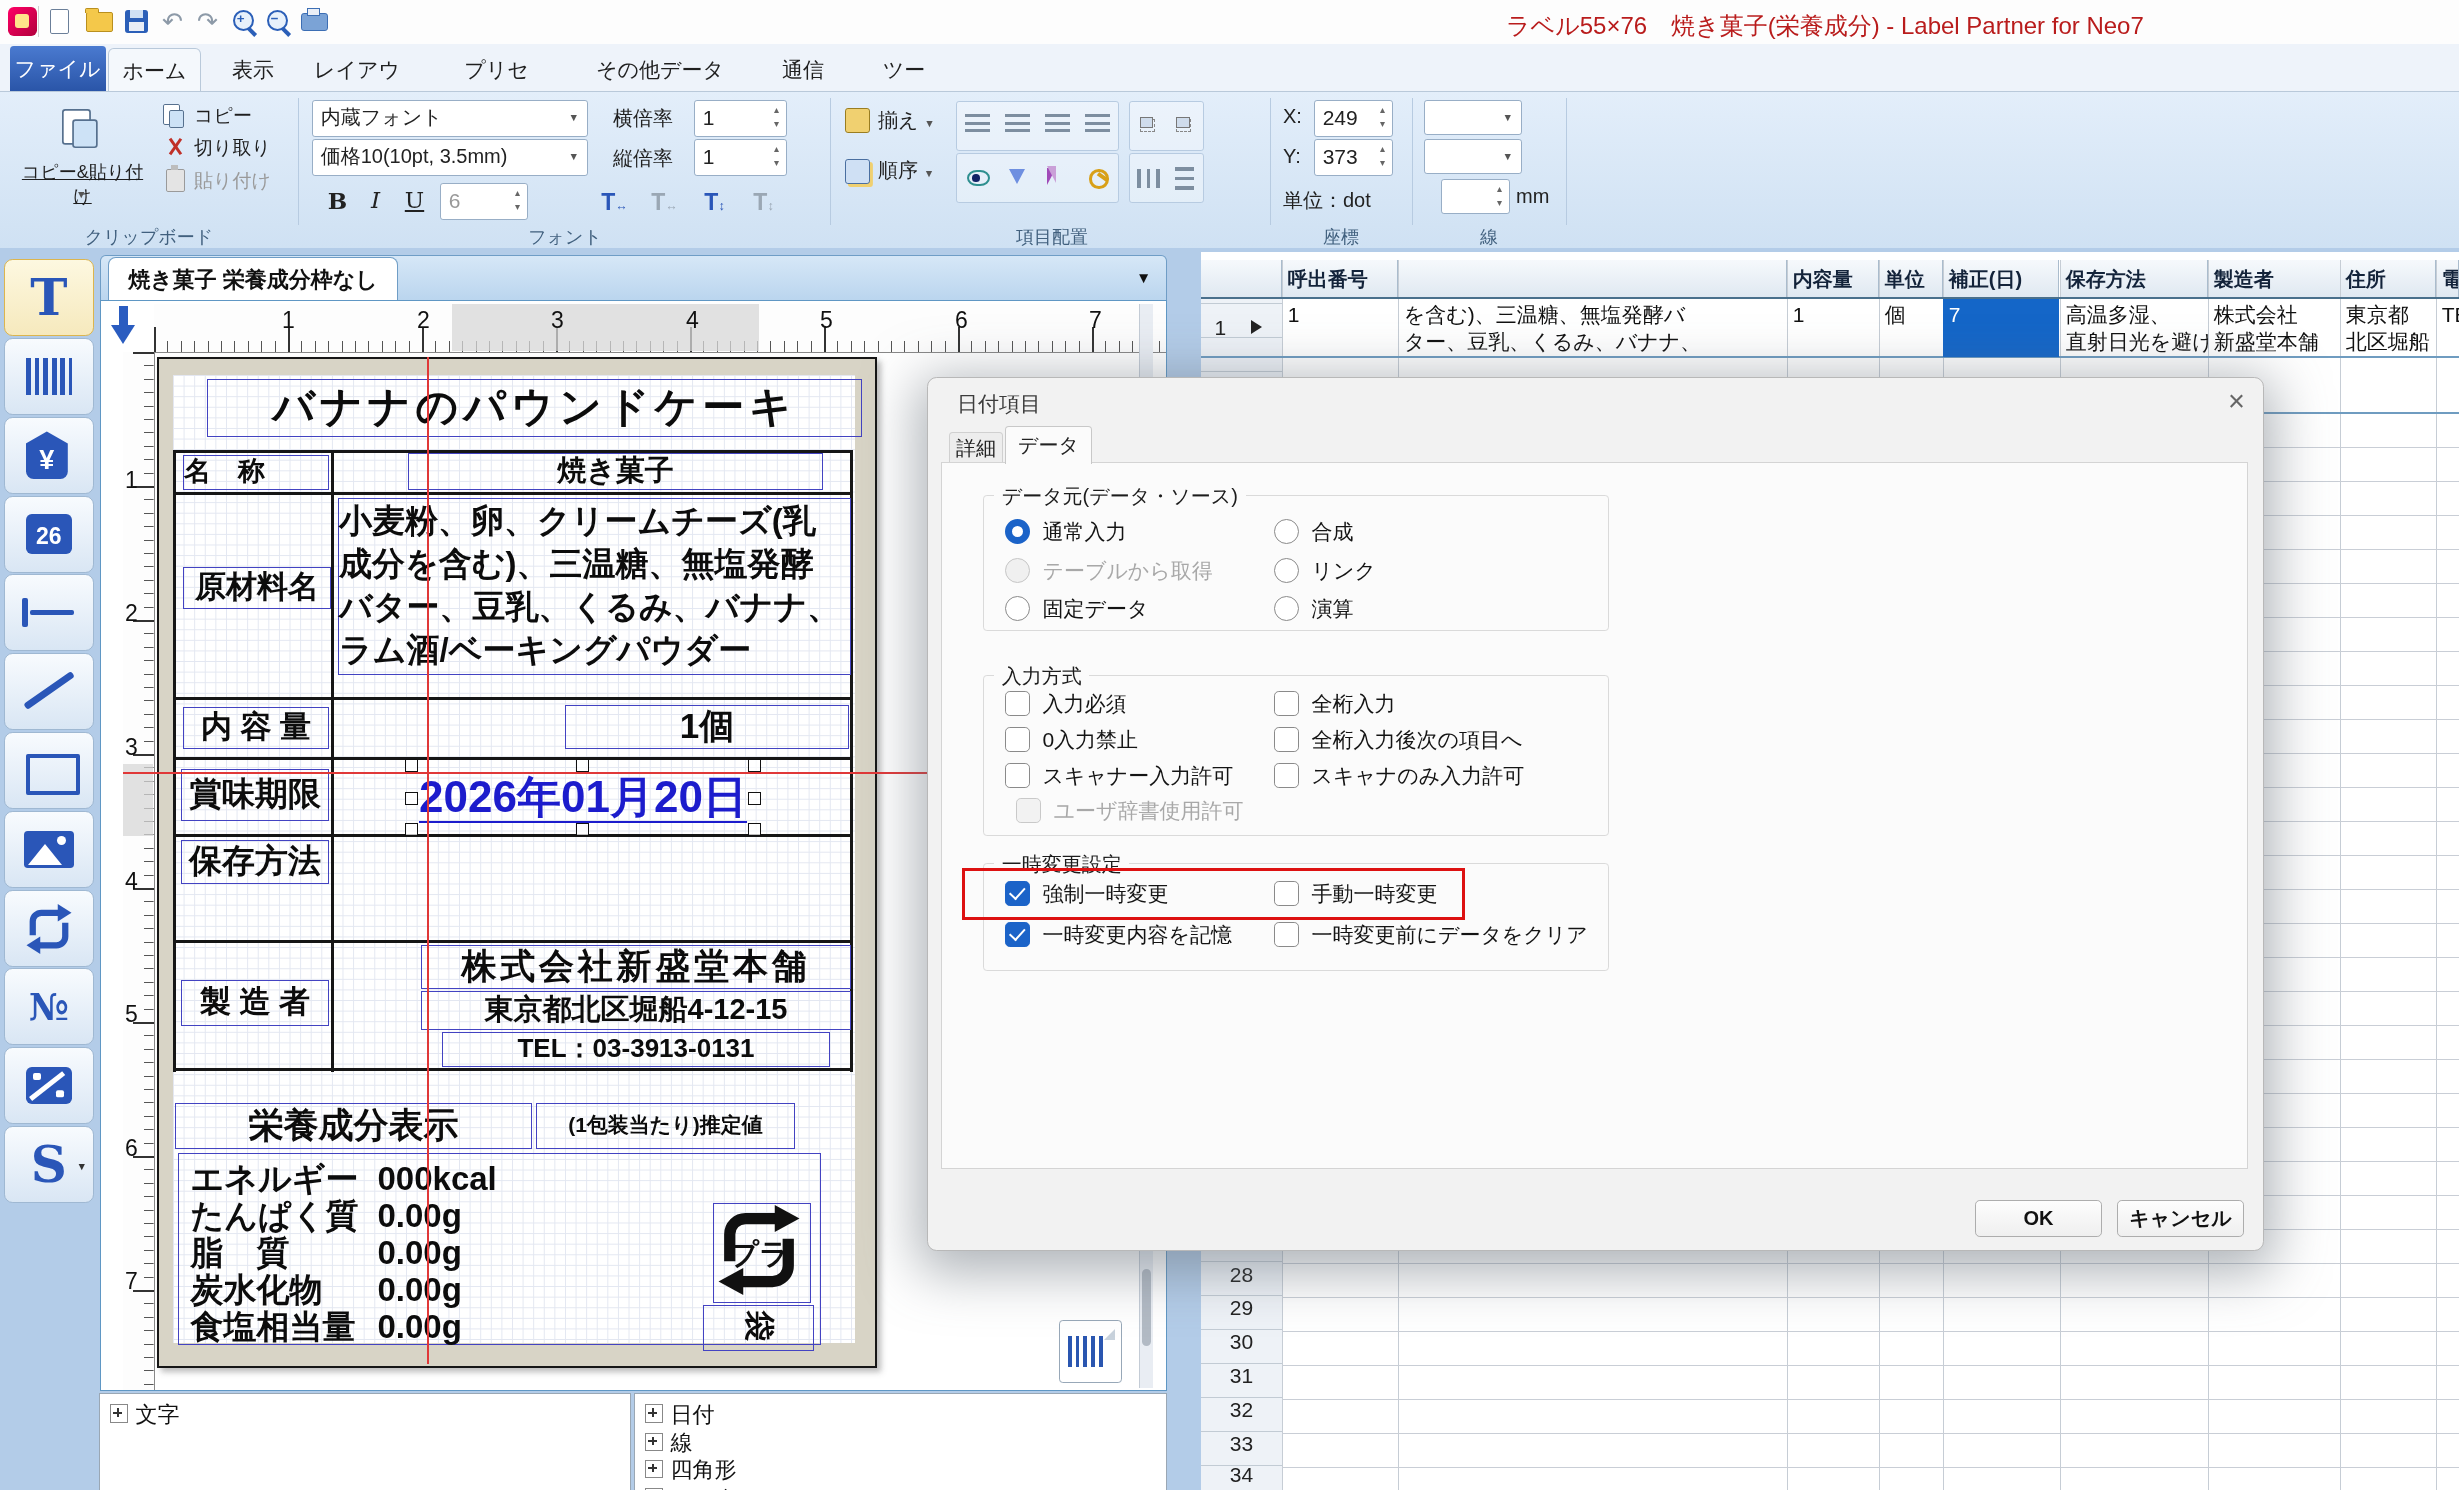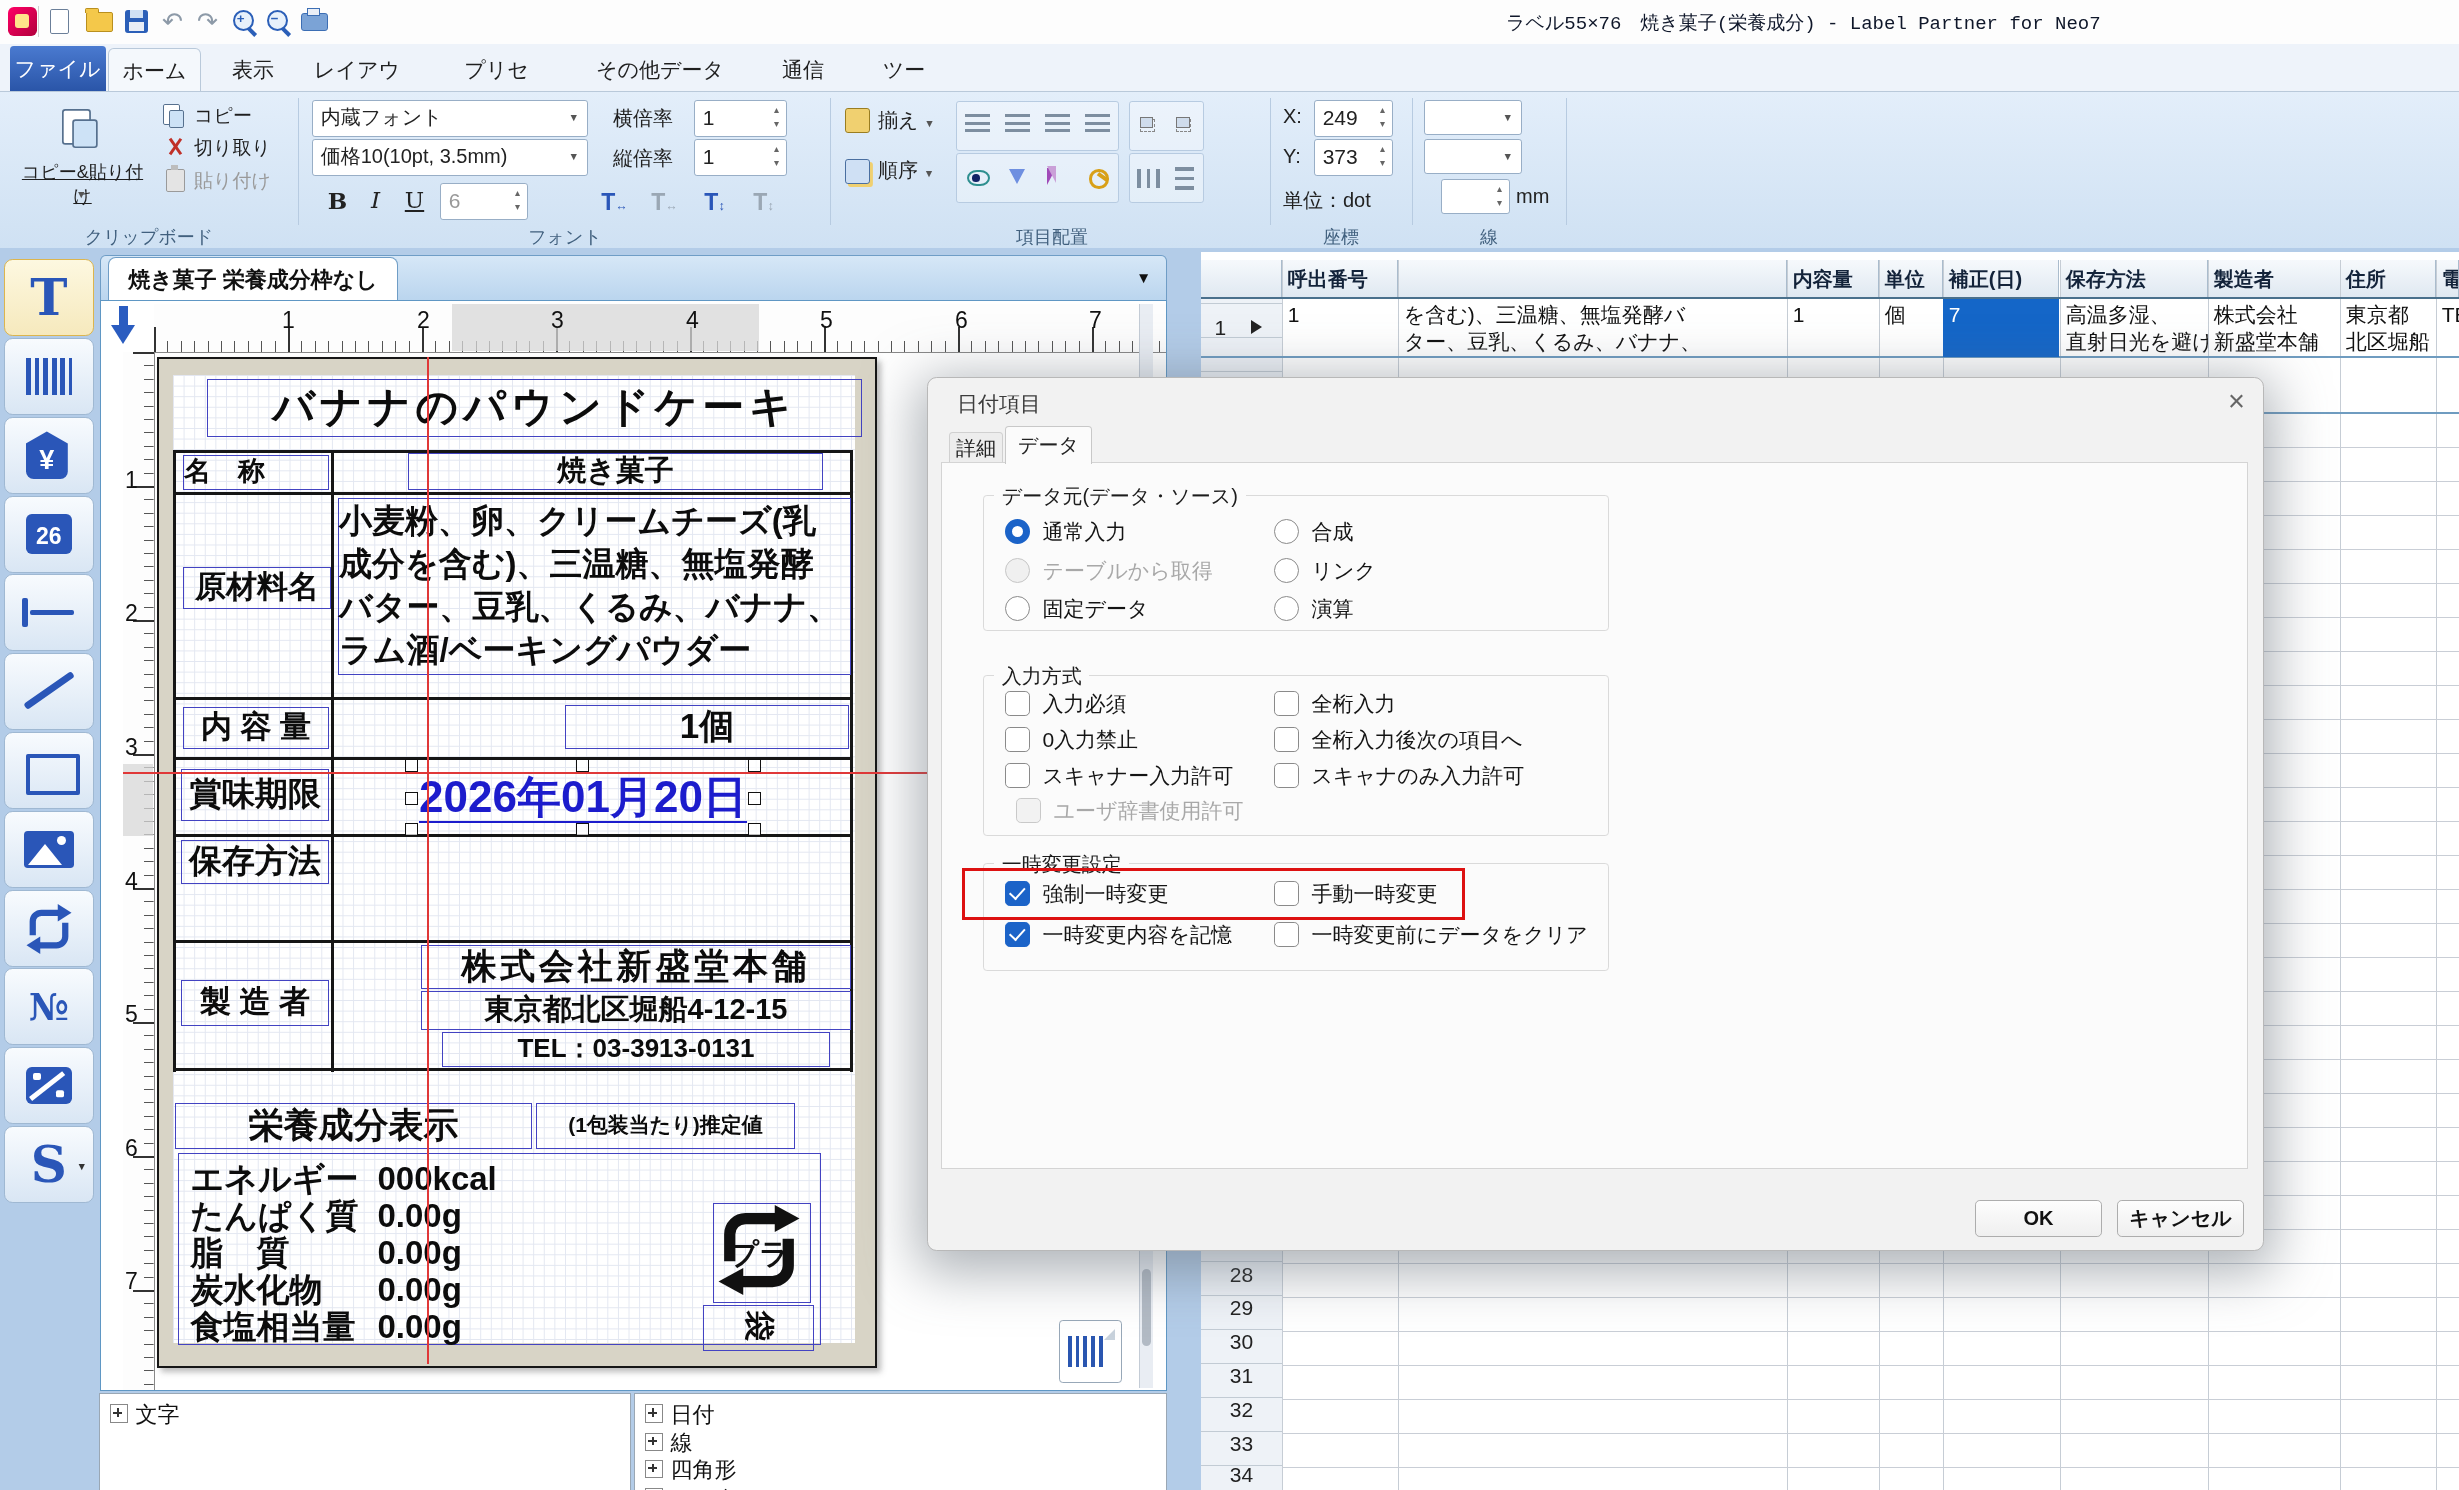--- a/index.html
+++ b/index.html
@@ -18,21 +18,21 @@
   .ic-folder::before{content:"";position:absolute;left:-1.9px;top:-5.8px;width:11.5px;height:4.8px;background:#f4c84a;border:1.9px solid #b98f1e;border-bottom:none;border-radius:1.9px 1.9px 0 0;}
   .ic-floppy{position:absolute;left:3.8px;top:3.8px;width:23px;height:23px;background:#2b5fb8;border-radius:2.9px;}
   .ic-floppy::before{content:"";position:absolute;left:4.8px;top:0;width:13.4px;height:8.6px;background:#cfe0f4;}
   .ic-floppy::after{content:"";position:absolute;left:3.8px;top:12.5px;width:15.4px;height:8.6px;background:#e9eef6;}
   .ic-undo,.ic-redo{font-size:25px;line-height:31px;color:#8d9aa8;text-align:center;width:31px;display:block;}
   .ic-zoom{position:absolute;left:3.8px;top:3.8px;width:17.3px;height:17.3px;border:2.9px solid #2b5fb8;border-radius:50%;background:#e8f1fb;}
   .ic-zoom::after{content:"";position:absolute;left:15.4px;top:15.4px;width:9.6px;height:3.8px;background:#2b5fb8;transform:rotate(45deg);transform-origin:0 0;}
   .ic-zoom i{position:absolute;left:1.9px;top:-1px;font-style:normal;font-size:13.4px;font-weight:bold;color:#2b5fb8;}
   .ic-print{position:absolute;left:2.9px;top:7.7px;width:25px;height:15.4px;background:#7ba3d6;border:1.9px solid #3c6eb4;border-radius:2.9px;}
   .ic-print::before{content:"";position:absolute;left:4.8px;top:-6.7px;width:11.5px;height:5.8px;background:#e9eef6;border:1px solid #3c6eb4;}
-  .window-title{position:absolute;left:1506px;top:9.6px;font-size:19px;color:#0f172a;white-space:nowrap;font-family:Liberation Mono, monospace;}
+  .window-title{position:absolute;left:1506px;top:9.6px;font-size:24px;color:#b91c1c;white-space:nowrap;}
   
   .tabrow{position:absolute;left:0;top:44px;width:2459px;height:47px;background:#eef3fa;}
   .rtab{position:absolute;top:3.8px;height:43px;line-height:43px;text-align:center;font-size:21px;color:#1f1f1f;}
   .rtab.file{background:linear-gradient(#4a7ad0,#2a55a8);color:#fff;border-radius:3.8px 3.8px 0 0;top:1.9px;height:45px;line-height:45px;}
   .rtab.active{background:#f4f8fc;border:1px solid #b9c9da;border-bottom:none;border-radius:5.8px 5.8px 0 0;}
   
   .ribbon{position:absolute;left:0;top:91px;width:2459px;height:157px;
      background:linear-gradient(#e3eefa,#cfe1f3);border-top:1px solid #b9c9da;border-bottom:1.9px solid #89a6c4;}
   .rdiv{position:absolute;top:5.8px;width:1px;height:127px;background:#b7cbe1;}
   .rlabel{position:absolute;top:133px;font-size:18px;color:#41607e;text-align:center;}

